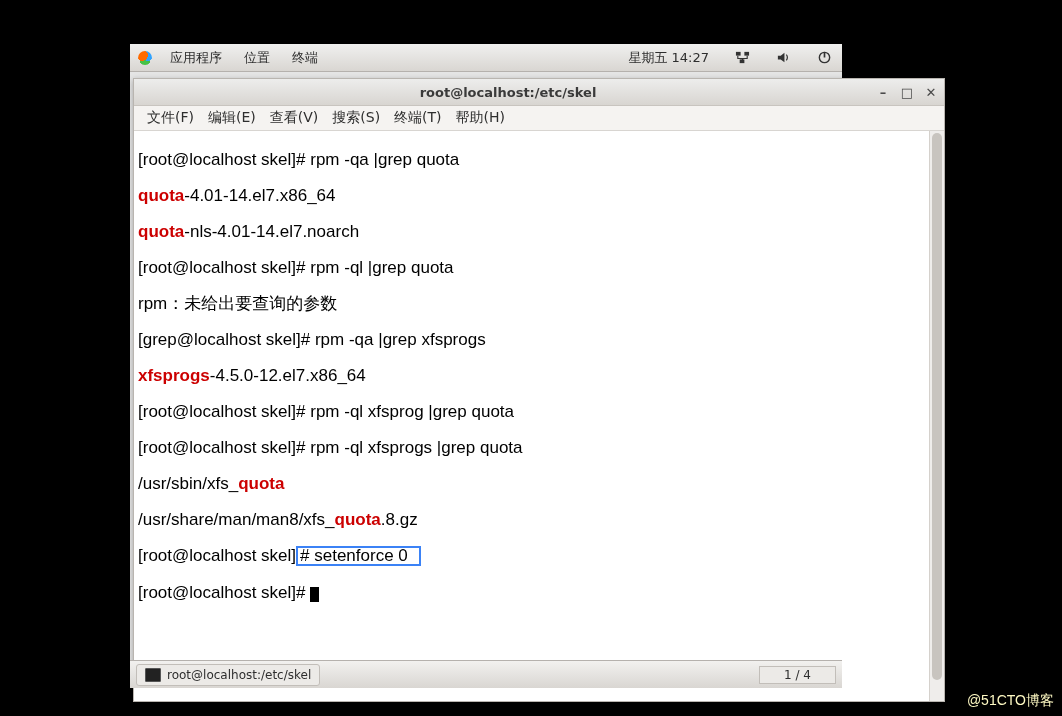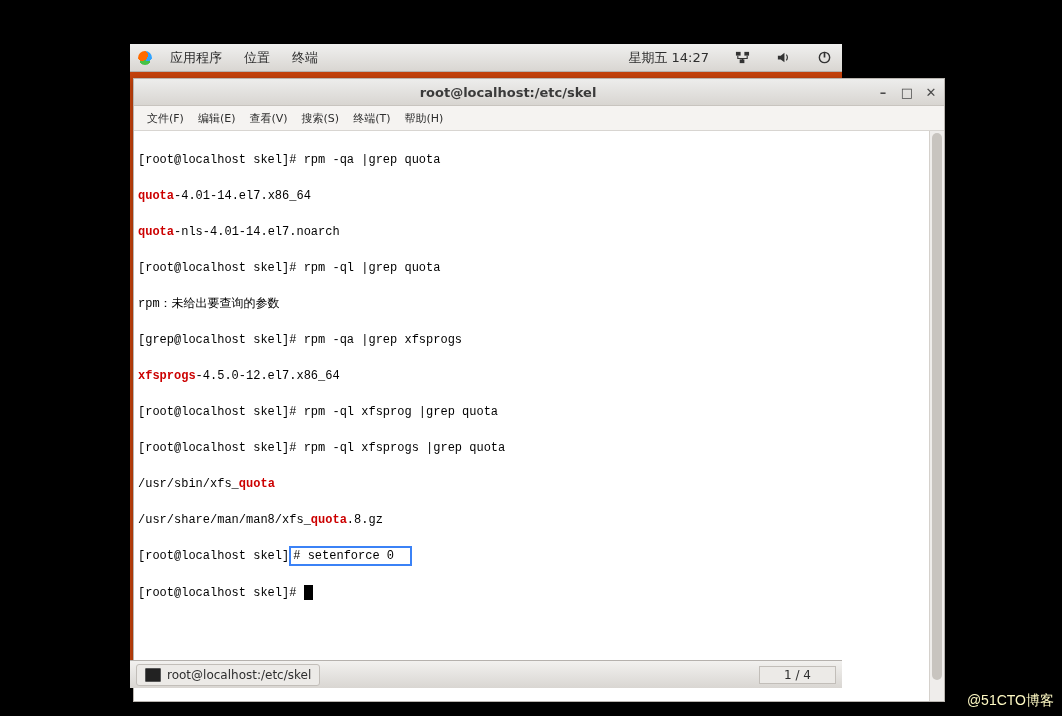--- a/index.html
+++ b/index.html
@@ -11,21 +11,21 @@
     font-family: "DejaVu Sans", sans-serif;
     overflow: hidden;
     position: relative;
   }
   .desktop {
     position: absolute;
     left: 130px;
     top: 44px;
     width: 712px;
     height: 644px;
-    background: #c2410c;
+    background: #e5e5e5;
     box-sizing: border-box;
   }
   .panel {
     height: 27px;
     background: linear-gradient(#f0f0ef, #d9d6d2);
     border-bottom: 1px solid #b5b1ad;
     display: flex;
     align-items: center;
     font-size: 13px;
     color: #2e2e2e;
@@ -71,29 +71,29 @@
     width: 14px; height: 14px; display: flex; align-items: center; justify-content: center;
     font-size: 13px; color: #4a4a4a; cursor: pointer;
   }
   .menubar {
     height: 24px;
     background: #f5f3f1;
     border-bottom: 1px solid #d8d5d1;
     display: flex;
     align-items: center;
     padding: 0 6px;
-    font-size: 11px;
+    font-size: 14px;
     color: #2e2e2e;
   }
   .menubar .menu { padding: 0 7px; }
   .terminal {
     flex: 1;
     background: #fff;
-    font-family: Liberation Mono, monospace;
-    font-size: 12px;
+    font-family: Liberation Sans, sans-serif;
+    font-size: 17px;
     line-height: 18px;
     color: #000;
     padding: 2px 4px 20px 4px;
     white-space: pre;
     overflow: hidden;
     position: relative;
   }
   .terminal .hl { color: #c00; font-weight: bold; }
   .terminal .boxed {
     border: 2px solid #3b82f6;

